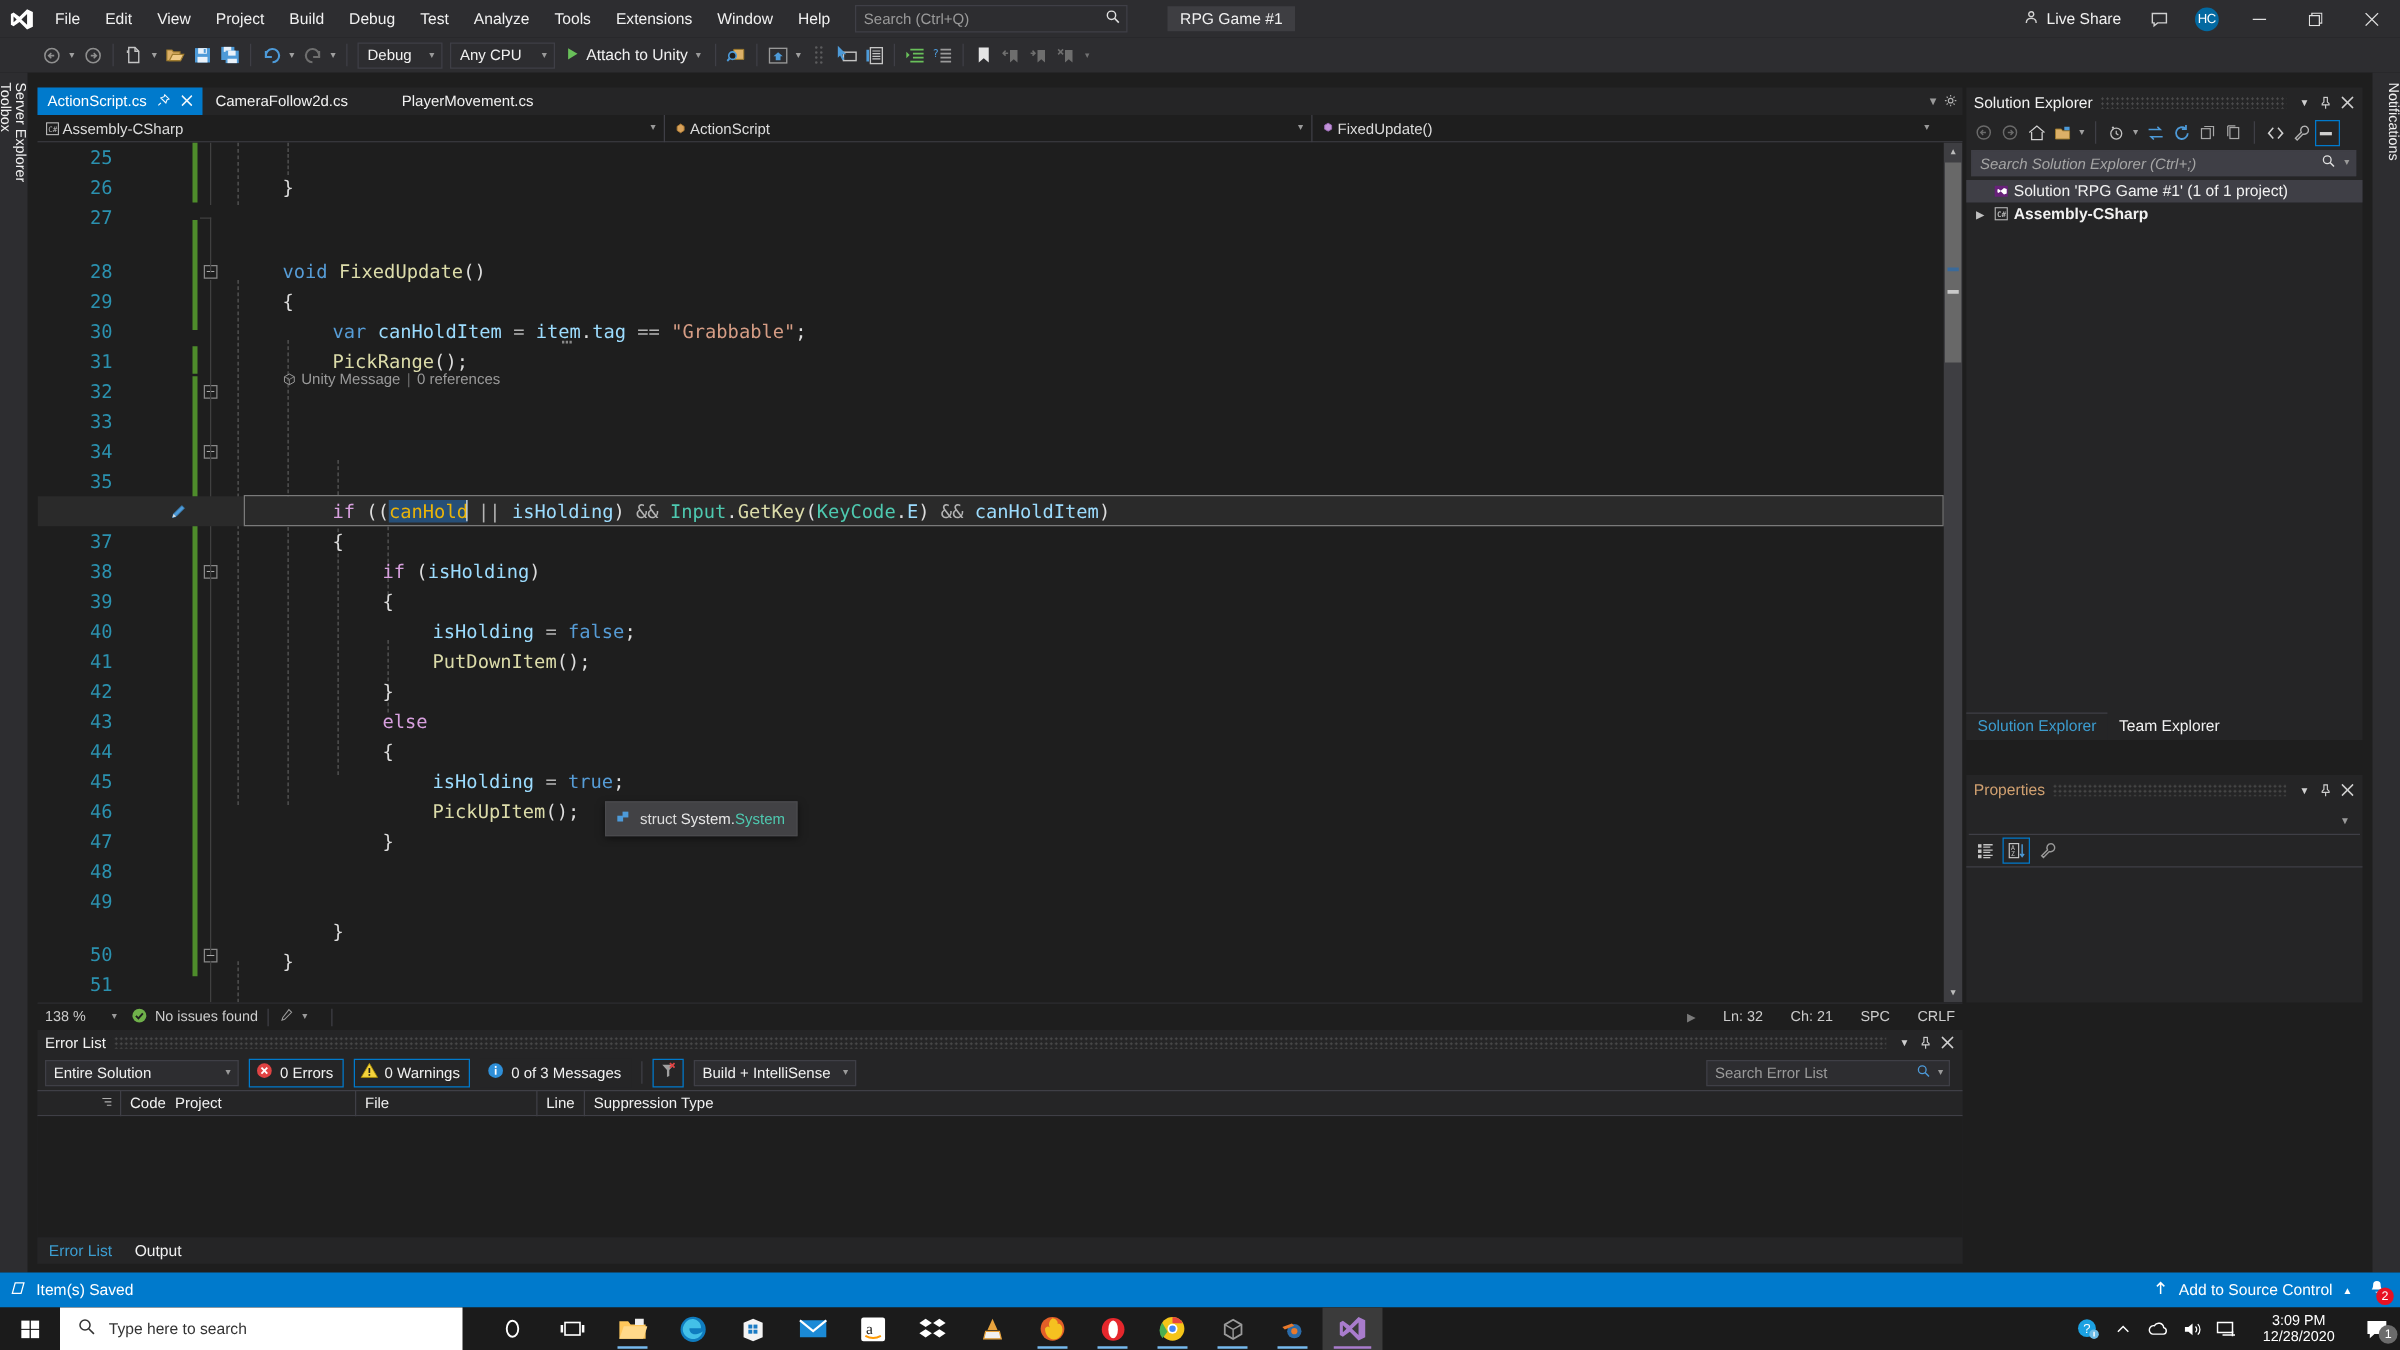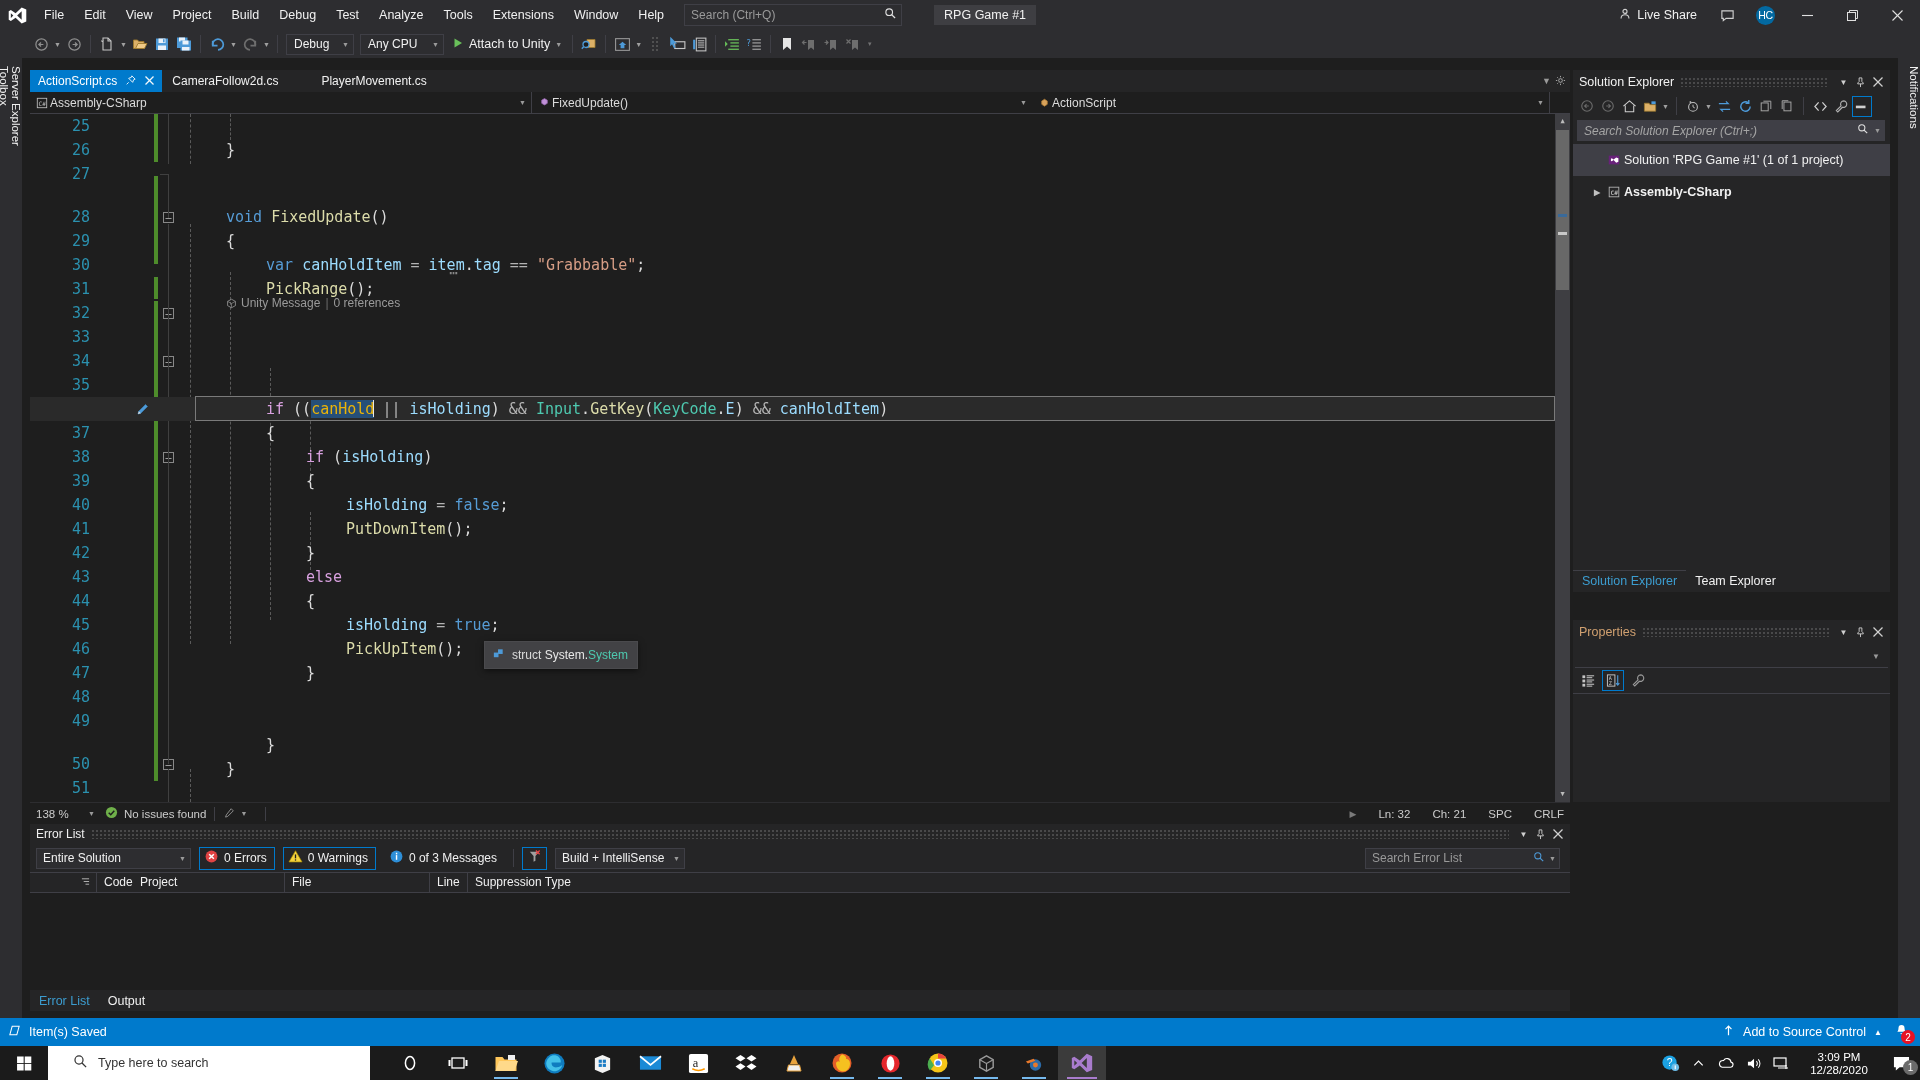--- a/index.html
+++ b/index.html
@@ -208,21 +208,21 @@
   }
   .se-tb-btn { width:20px; height:21px; display:flex; align-items:center; justify-content:center; }
   .se-tb-btn.boxed { border:1px solid #007acc; }
   .se-search {
     margin:2px 5px 2px 4px; height:21px; background:#3f3f46; border:1px solid #3f3f46;
     display:flex; align-items:center; padding:0 3px 0 6px;
     color:#a5a5a5; font-size:12px; font-family:"Liberation Sans",sans-serif;
   }
   .se-search .ph { flex:1;font-style:italic; }
   .se-tree { margin-top:3px; font-size:12.5px; color:#f1f1f1; }
-  .se-row { height:32px; display:flex; align-items:center; padding-left:17px; white-space:nowrap; }
+  .se-row { height:18px; display:flex; align-items:center; padding-left:4px; white-space:nowrap; }
   .se-row.sel-row { background:#3f3f46; }
   .se-row .exp { width:14px; text-align:center; color:#c0c0c0; font-size:8px; }
   .se-row .ic { width:20px; display:flex; align-items:center; justify-content:center; }
   .se-row.bold { font-weight:bold; }
   .se-tabs {
     position:absolute; left:0; bottom:0; width:317px; height:24px;
     display:flex; align-items:flex-end; font-size:12.5px;
   }
   .se-tab { padding:3px 9px 4px 9px; color:#f1f1f1; }
   .se-tab.on { background:#252526; color:#3c9dd0; border-top:1px solid #3f3f46; }
@@ -303,21 +303,21 @@
   }
 
   
   .taskbar {
     position:absolute; left:0; top:1046px; width:1920px; height:34px;
     background:#1b1b1b; display:flex; align-items:center;
   }
   .start { width:48px; height:34px; display:flex; align-items:center; justify-content:center; }
   .tb-search {
     width:322px; height:34px; background:#fff; display:flex; align-items:center;
-    gap:10px; padding-left:25px; color:#333; font-size:12.5px;
+    gap:10px; padding-left:14px; color:#333; font-size:12.5px;
   }
   .tb-icons { display:flex; align-items:center; margin-left:16px; }
   .tbi {
     width:48px; height:34px; display:flex; align-items:center; justify-content:center;
     position:relative;
   }
   .tbi .under {
     position:absolute; bottom:1px; left:12px; width:24px; height:2.5px; background:#76b9ed;
   }
   .tbi.active { background:#3b3b3b; }
@@ -630,36 +630,36 @@
     <div class="nav-seg" style="width:502px">
       <span style="display:inline-flex;width:16px;justify-content:center">
         <svg width="12" height="12" viewBox="0 0 14 14">
             <rect x="1.5" y="1.5" width="11" height="11" fill="none" stroke="#c0c0c0" stroke-width="1"></rect>
             <text x="3" y="10" font-size="7" fill="#c0c0c0" font-family="monospace">C#</text>
           </svg>
       </span>
       <span>Assembly-CSharp</span>
       <span class="navcaret">▼</span>
     </div>
+    <div class="nav-seg" style="width:518px">
+      <span style="display:inline-flex;width:16px;justify-content:center">
+        <svg width="13" height="13" viewBox="0 0 14 14">
+            <path d="M4 5.5 7 3.5l3 2v3.5l-3 2-3-2z" fill="#d8a25b" stroke="#b07c33" stroke-width=".8"></path>
+          </svg>
+      </span>
+      <span style="color:#dcdcdc">ActionScript</span>
+      <span class="navcaret">▼</span>
+    </div>
     <div class="nav-seg" style="width:500px;border-right:none">
       <span style="display:inline-flex;width:16px;justify-content:center">
         <svg width="13" height="13" viewBox="0 0 14 14">
             <path d="M4 4.5 7 2.8l3 1.7v3.4L7 9.6 4 7.9z" fill="#c191d8" stroke="#9b6bb5" stroke-width=".8"></path>
           </svg>
       </span>
       <span>FixedUpdate()</span>
-      <span class="navcaret">▼</span>
-    </div>
-    <div class="nav-seg" style="width:518px">
-      <span style="display:inline-flex;width:16px;justify-content:center">
-        <svg width="13" height="13" viewBox="0 0 14 14">
-            <path d="M4 5.5 7 3.5l3 2v3.5l-3 2-3-2z" fill="#d8a25b" stroke="#b07c33" stroke-width=".8"></path>
-          </svg>
-      </span>
-      <span style="color:#dcdcdc">ActionScript</span>
       <span class="navcaret">▼</span>
     </div>
   </div>
 
   <div class="editor">
     <div class="code-area">
 
       <div class="ln" style="top:0px">25</div>
       <div class="ln" style="top:24px">26</div>
       <div class="ln" style="top:48px">27</div>

